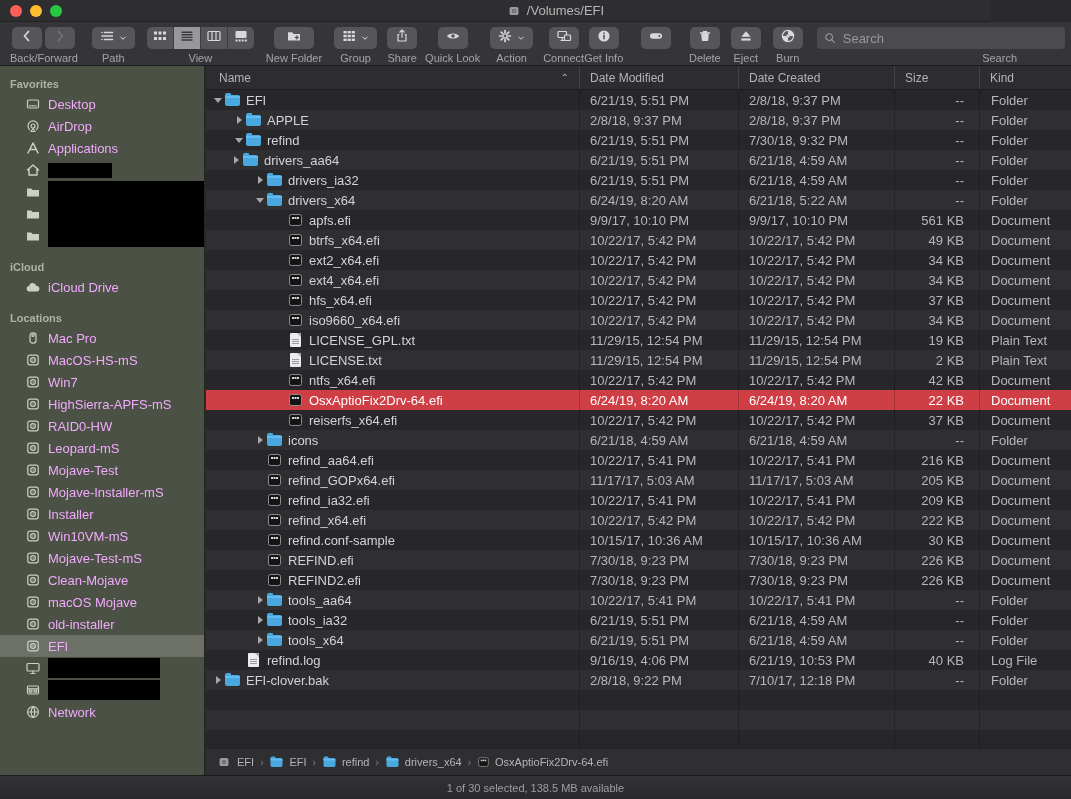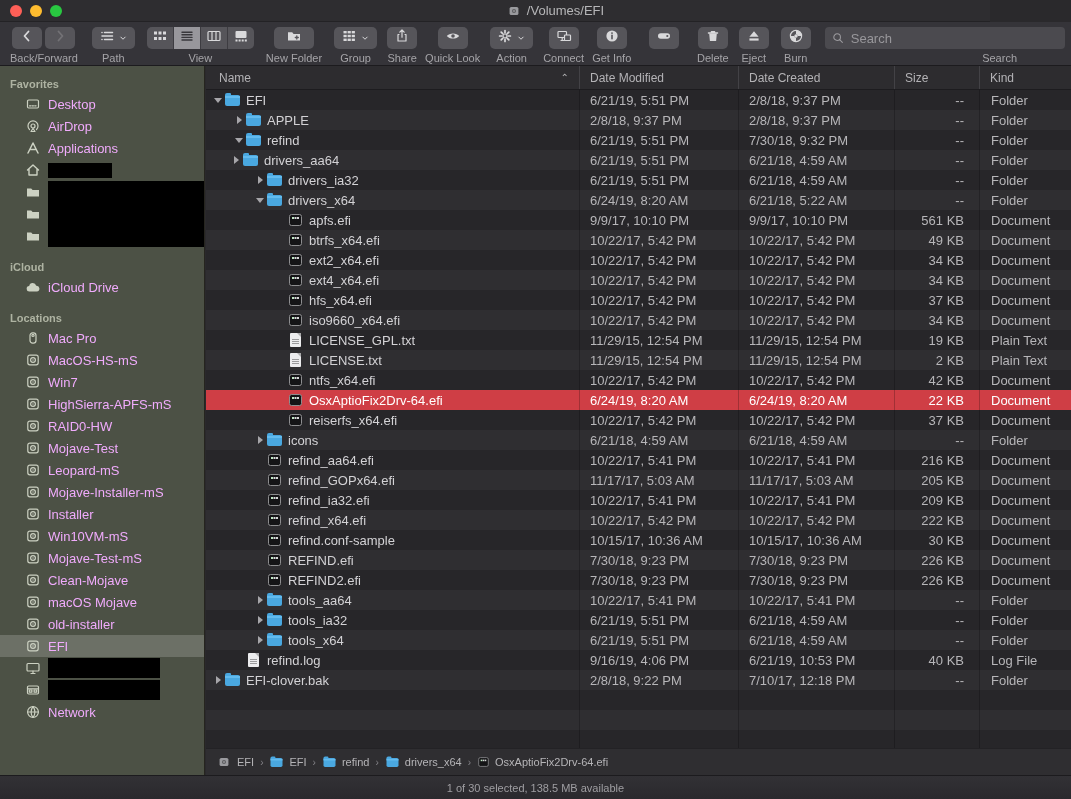--- a/index.html
+++ b/index.html
@@ -259,21 +259,21 @@
               </svg></span>
             <span style="display:flex">
               <svg width="10" height="10" viewBox="0 0 16 16" fill="none" stroke="currentColor" stroke-width="1.2" stroke-linecap="round" stroke-linejoin="round">
                 <path d="M4.5 6.5 L8 10 L11.5 6.5" stroke-width="1.6"></path>
               </svg>
             </span>
           </div>
         </div>
         <div class="tb-label">Action</div>
       </div>
-      <div class="tb-group" style="margin-right: 8px;">
+      <div class="tb-group" style="">
         <div class="tb-row">
           <div class="tb-btn">
             <span class="tb-ic"><svg width="16" height="16" viewBox="0 0 16 16" fill="none" stroke="currentColor" stroke-width="1.2" stroke-linecap="round" stroke-linejoin="round">
                 <rect x="2" y="3.5" width="8.5" height="6" rx="0.8"></rect>
                 <path d="M5 12.5 h4 M6.2 9.5 v3"></path>
                 <rect x="8.5" y="7" width="6" height="5.5" rx="0.8" fill="#56555a"></rect>
               </svg></span>
           </div>
         </div>
         <div class="tb-label">Connect</div>
@@ -472,31 +472,31 @@
         <span>RAID0-HW</span>
       </div>
       <div class="sb-item">
         <span class="sb-ic">
           <svg width="16" height="16" viewBox="0 0 16 16" fill="none" stroke="currentColor" stroke-width="1.2" stroke-linecap="round" stroke-linejoin="round">
             <rect x="2.8" y="3.2" width="10.4" height="9.6" rx="2"></rect>
             <circle cx="8" cy="8" r="2.4"></circle>
             <circle cx="8" cy="8" r="0.7" fill="currentColor" stroke="none"></circle>
           </svg>
         </span>
+        <span>Leopard-mS</span>
+      </div>
+      <div class="sb-item">
+        <span class="sb-ic">
+          <svg width="16" height="16" viewBox="0 0 16 16" fill="none" stroke="currentColor" stroke-width="1.2" stroke-linecap="round" stroke-linejoin="round">
+            <rect x="2.8" y="3.2" width="10.4" height="9.6" rx="2"></rect>
+            <circle cx="8" cy="8" r="2.4"></circle>
+            <circle cx="8" cy="8" r="0.7" fill="currentColor" stroke="none"></circle>
+          </svg>
+        </span>
         <span>Mojave-Test</span>
-      </div>
-      <div class="sb-item">
-        <span class="sb-ic">
-          <svg width="16" height="16" viewBox="0 0 16 16" fill="none" stroke="currentColor" stroke-width="1.2" stroke-linecap="round" stroke-linejoin="round">
-            <rect x="2.8" y="3.2" width="10.4" height="9.6" rx="2"></rect>
-            <circle cx="8" cy="8" r="2.4"></circle>
-            <circle cx="8" cy="8" r="0.7" fill="currentColor" stroke="none"></circle>
-          </svg>
-        </span>
-        <span>Leopard-mS</span>
       </div>
       <div class="sb-item">
         <span class="sb-ic">
           <svg width="16" height="16" viewBox="0 0 16 16" fill="none" stroke="currentColor" stroke-width="1.2" stroke-linecap="round" stroke-linejoin="round">
             <rect x="2.8" y="3.2" width="10.4" height="9.6" rx="2"></rect>
             <circle cx="8" cy="8" r="2.4"></circle>
             <circle cx="8" cy="8" r="0.7" fill="currentColor" stroke="none"></circle>
           </svg>
         </span>
         <span>Mojave-Installer-mS</span>

